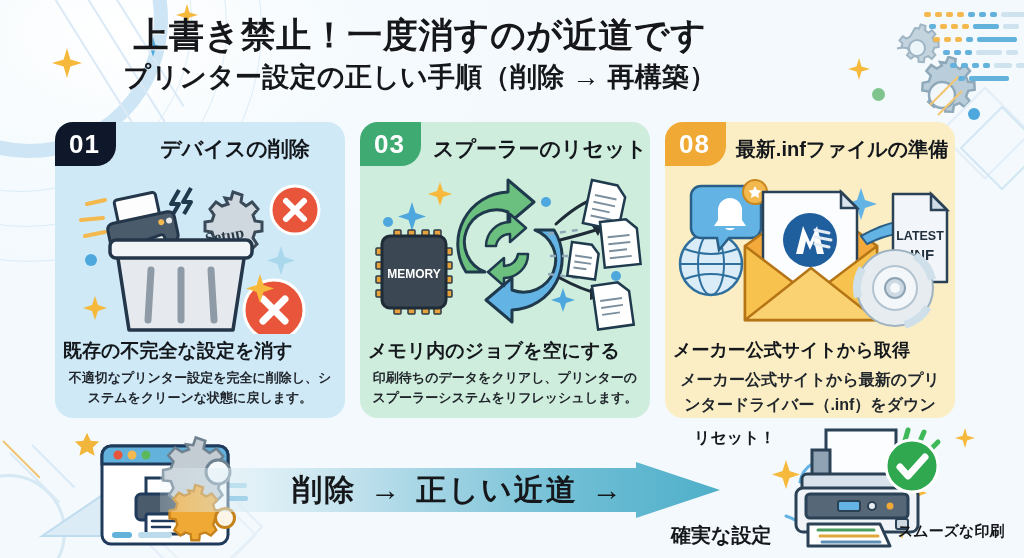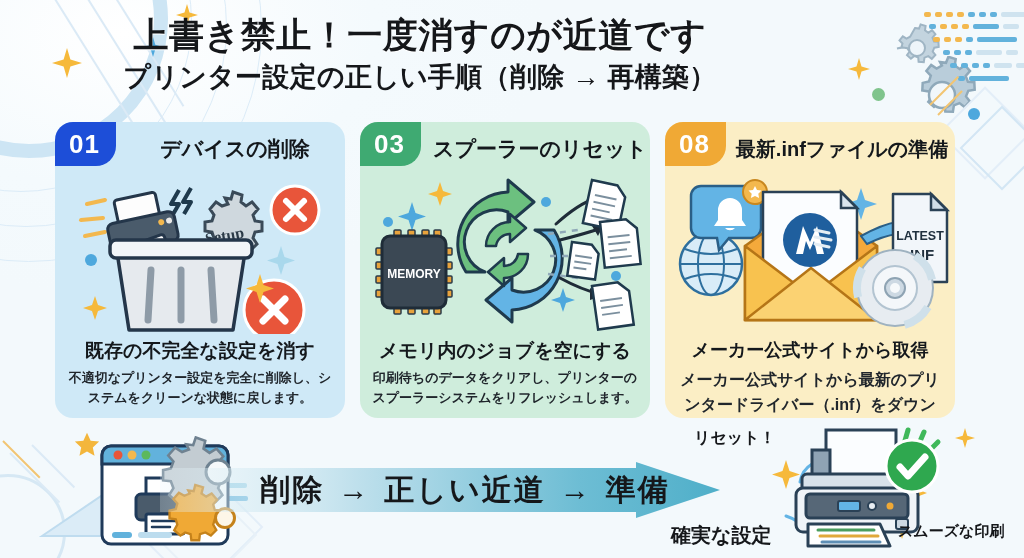--- a/index.html
+++ b/index.html
@@ -40,29 +40,29 @@
 
   
   .card{position:absolute;top:122px;width:290px;height:296px;border-radius:18px;overflow:hidden;}
   .card.c1{left:55px;background:#cfe9f7;}
   .card.c2{left:360px;background:#cfeddc;}
   .card.c3{left:665px;background:#fbeec5;}
   .badge{position:absolute;left:0;top:0;height:44px;padding:0 16px 0 14px;
     display:flex;align-items:center;justify-content:center;
     border-bottom-right-radius:20px;color:#fff;font-size:26px;font-weight:900;
     letter-spacing:1px;font-family:"Liberation Sans",sans-serif;}
-  .c1 .badge{background:#1d4ed8;}
+  .c1 .badge{background:#0f172a;}
   .c2 .badge{background:#3faa72;}
   .c3 .badge{background:#f0a935;}
   .card-title{position:absolute;top:8px;left:78px;right:8px;height:38px;
     display:flex;align-items:center;justify-content:center;
     font-size:21px;font-weight:900;color:#14181c;white-space:nowrap;}
   .c3 .card-title{font-size:20px;left:72px;}
   .art{position:absolute;left:0;top:52px;width:290px;height:160px;}
-  .card-lead{position:absolute;left:8px;right:8px;top:216px;text-align:center;
+  .card-lead{position:absolute;left:8px;right:8px;top:216px;
     font-size:19px;font-weight:900;color:#14181c;}
   .c3 .card-lead{font-size:18px;}
   .card-desc{position:absolute;left:12px;right:12px;top:246px;text-align:center;
     font-size:13px;font-weight:700;color:#20262c;line-height:1.55;}
   .c3 .card-desc{font-size:16px;}
 
   
   .flow-arrow{position:absolute;left:160px;top:462px;width:560px;height:56px;}
   .flow-text{position:absolute;left:255px;top:470px;width:420px;text-align:center;
     font-size:30px;font-weight:900;color:#15171a;letter-spacing:2px;
@@ -490,21 +490,20 @@
         <stop offset="100%" stop-color="#4fafc9"></stop>
       </linearGradient>
     </defs>
     <path d="M0 6 h476 v-6 l84 28 l-84 28 v-6 h-476z" fill="url(#agrad)"></path>
   </svg>
   <div class="flow-text">
     <span>削除</span>
     <span style="margin:0 14px;">→</span>
     <span>正しい近道</span>
     <span style="margin:0 14px;">→</span>
-    <span>準備</span>
   </div>
 
   <svg style="position:absolute;left:752px;top:424px;" width="210" height="130" viewBox="0 0 210 130">
 
     <g stroke="#3fb85a" stroke-width="5" stroke-linecap="round">
       <line x1="156" y1="6" x2="152" y2="20"></line>
         <line x1="172" y1="8" x2="166" y2="22"></line>
         <line x1="186" y1="18" x2="176" y2="28"></line>
     </g>
 

